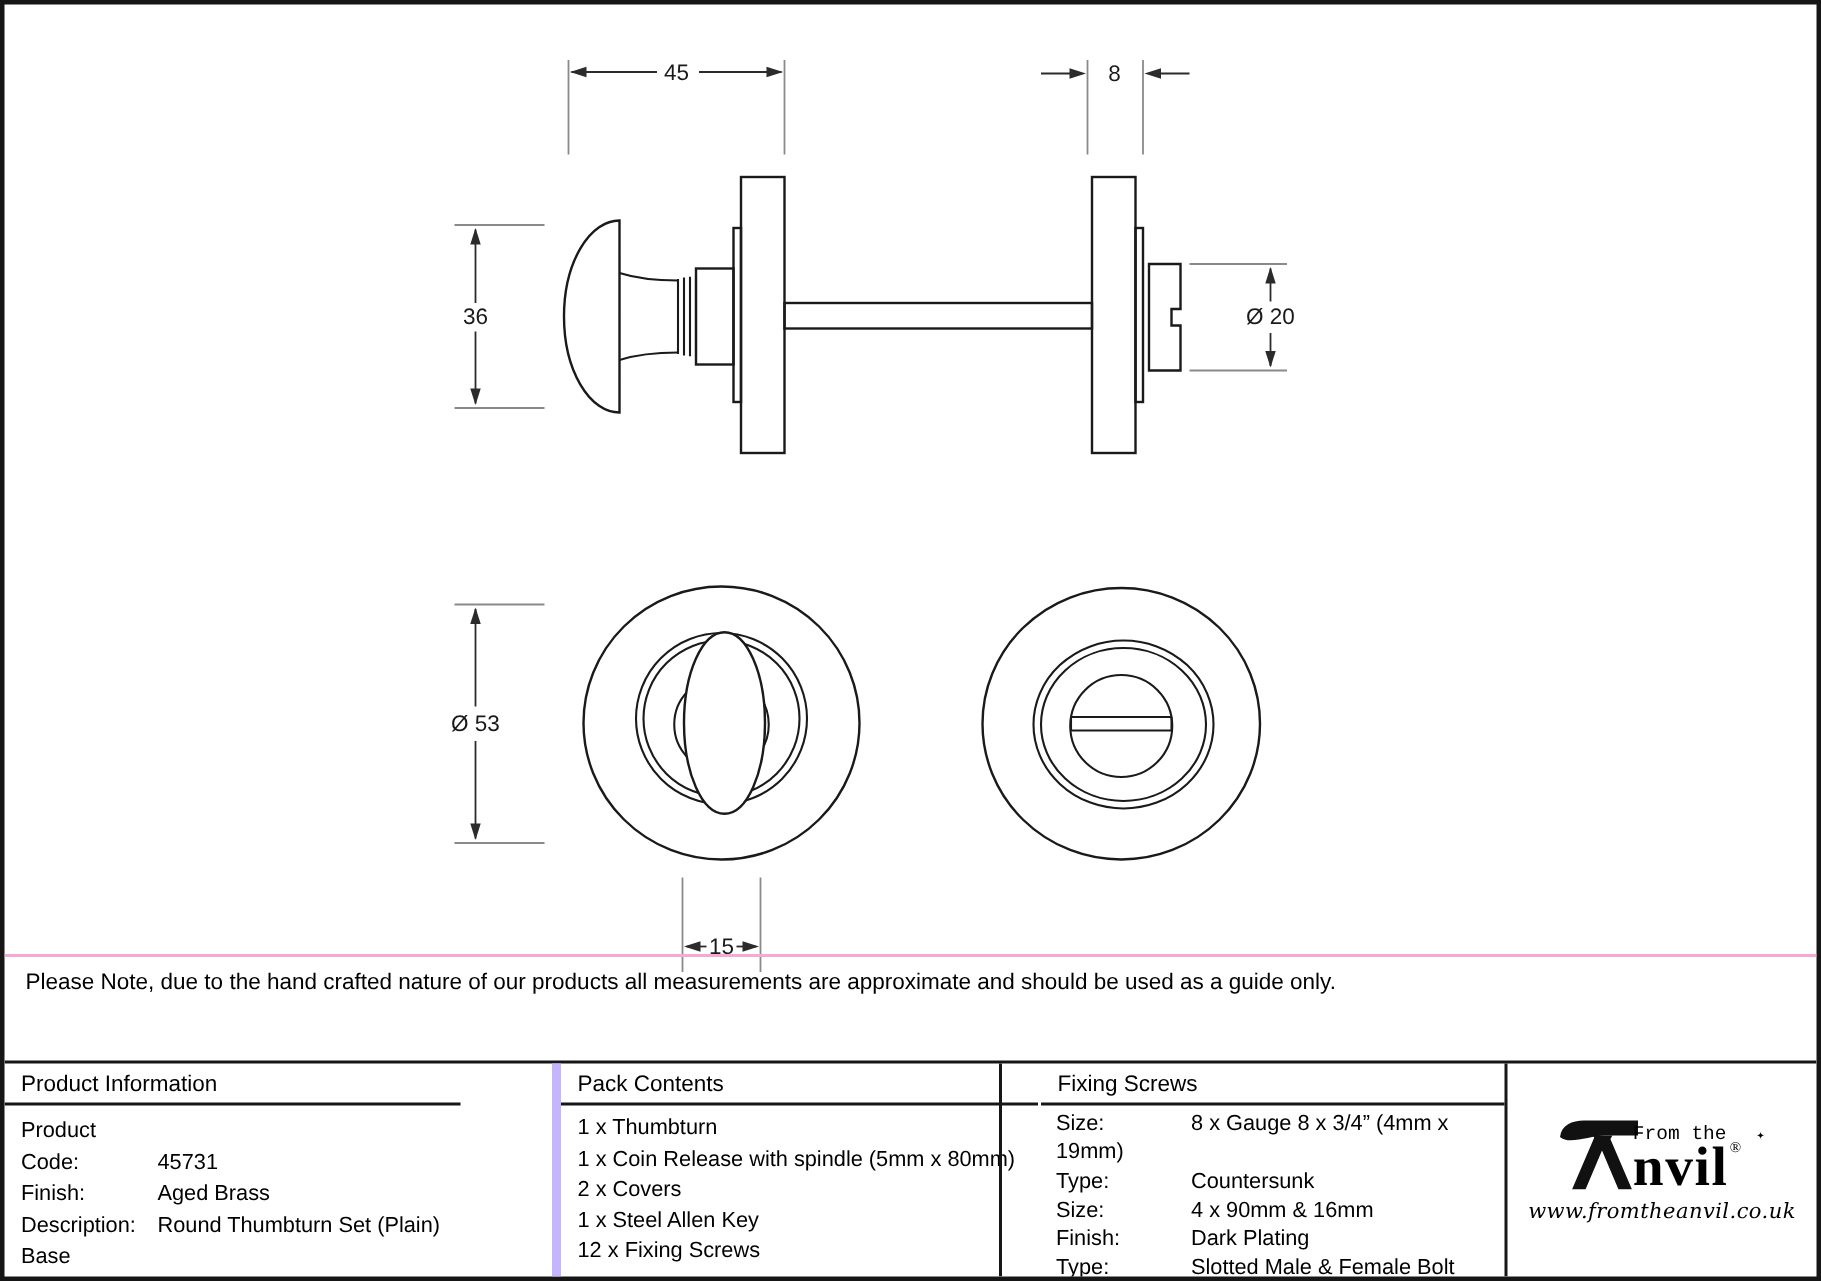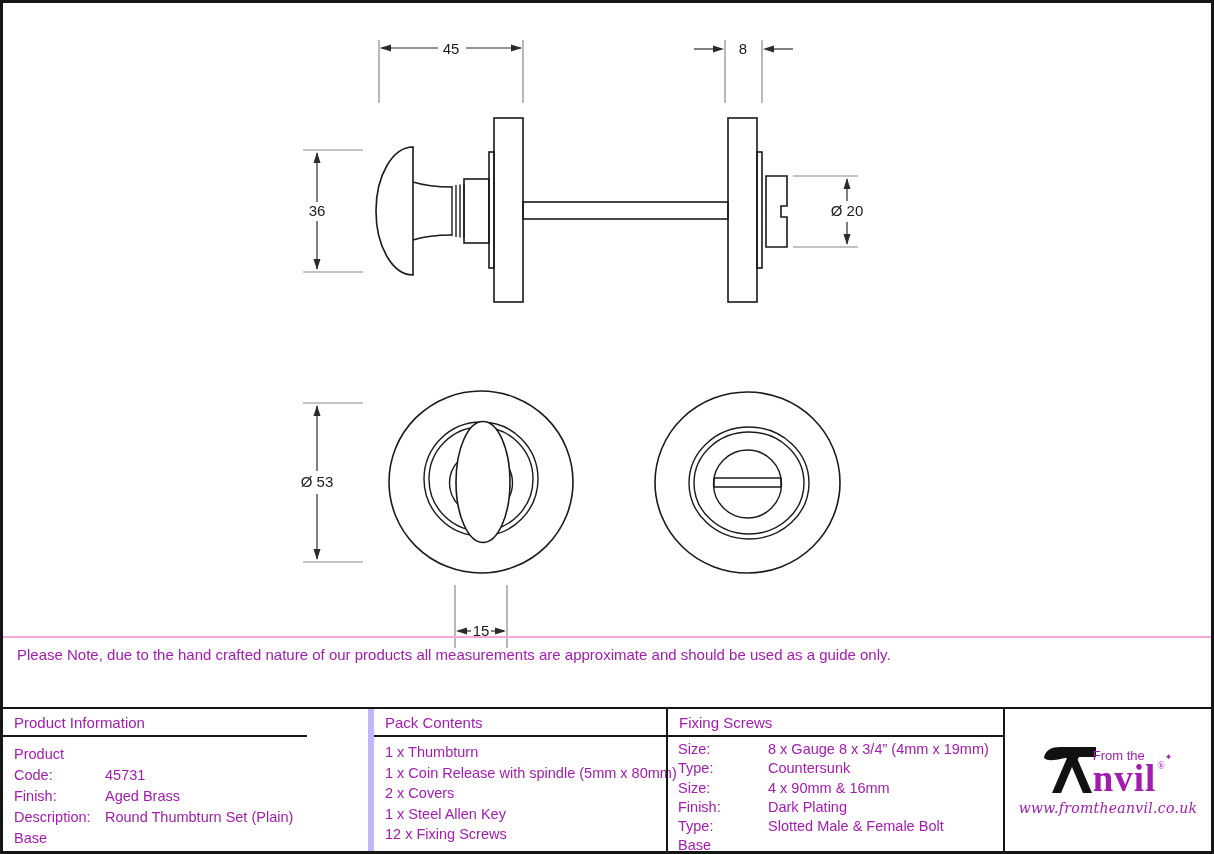--- a/index.html
+++ b/index.html
@@ -1,50 +1,50 @@
 <!DOCTYPE html>
 <html><head>
 <meta charset="utf-8">
 <style>
   html,body{margin:0;padding:0;background:#fff;}
   .sheet{
     position:relative;width:1214px;height:854px;box-sizing:border-box;
     border:3px solid #161616;background:#fff;overflow:hidden;
-    font-family:"Liberation Sans",sans-serif;color:#a21caf;
+    font-family:"Liberation Sans",sans-serif;color:#000000;
   }
   .drawing-svg{position:absolute;left:0;top:0;}
   .part{fill:none;stroke:#1a1a1a;stroke-width:1.6;}
   .part-thin{fill:none;stroke:#1a1a1a;stroke-width:1.4;}
   .part-fill{fill:#ffffff;stroke:#1a1a1a;stroke-width:1.6;}
   .ext{stroke:#8a8a8a;stroke-width:1.2;fill:none;}
   .dim{stroke:#2b2b2b;stroke-width:1.2;fill:none;}
   .arrow{fill:#2b2b2b;stroke:none;}
   .dimtext{font-family:"Liberation Sans",sans-serif;font-size:15px;fill:#1a1a1a;}
   .note-row{
     position:absolute;left:0;right:0;top:633px;height:33px;
     border-top:2px solid #f9a8d4;line-height:34px;padding-left:14px;
     font-size:15px;
   }
   .spec-table{position:absolute;left:0;right:0;top:704px;bottom:0;border-top:2px solid #161616;}
   .col{position:absolute;top:0;bottom:0;box-sizing:border-box;}
   .col-1{left:0;width:304px;}
   .col-2{left:365px;width:324px;border-left:6px solid #c4b5fd;}
-  .col-3{left:663px;width:337px;border-left:2px solid #161616;}
+  .col-3{left:663px;width:337px;border-left:2px solid #161616;padding-left:26px;}
   .col-4{left:1000px;right:0;border-left:2px solid #161616;
          display:flex;flex-direction:column;align-items:center;justify-content:center;}
   .col-header{height:26px;line-height:27px;border-bottom:2px solid #161616;padding-left:11px;font-size:15px;}
   .kv-rows{padding:7px 0 0 11px;font-size:14.5px;line-height:21px;}
   .kv-rows-tight{padding:3px 0 0 10px;font-size:14.5px;line-height:19.3px;}
   .kv-label{display:inline-block;width:91px;}
   .kv-label-sm{display:inline-block;width:90px;}
   .pack-list{margin:0;padding:5px 0 0 11px;list-style:none;font-size:14.5px;line-height:20.6px;}
   
   .logo-row{display:flex;align-items:flex-end;}
   .logo-right{display:flex;flex-direction:column;align-items:flex-start;margin-left:-3px;}
-  .from-the{font-family:Liberation Sans, sans-serif;font-size:13px;line-height:13px;margin-bottom:2px;display:flex;align-items:flex-end;gap:20px;}
+  .from-the{font-family:Liberation Mono, monospace;font-size:13px;line-height:13px;margin-bottom:2px;display:flex;align-items:flex-end;gap:20px;}
   .diamond{font-size:9px;line-height:9px;}
   .nvil{font-family:"Liberation Serif",serif;font-size:37px;line-height:29px;letter-spacing:1px;font-weight:bold;}
   .reg{font-size:10px;vertical-align:top;position:relative;top:-13px;margin-left:1px;font-weight:normal;}
   .logo-url{font-family:"DejaVu Serif",serif;font-style:italic;font-size:14px;margin-top:7px;letter-spacing:0.3px;}
 </style>
 </head>
 <body>
 
 <div class="sheet">
 

